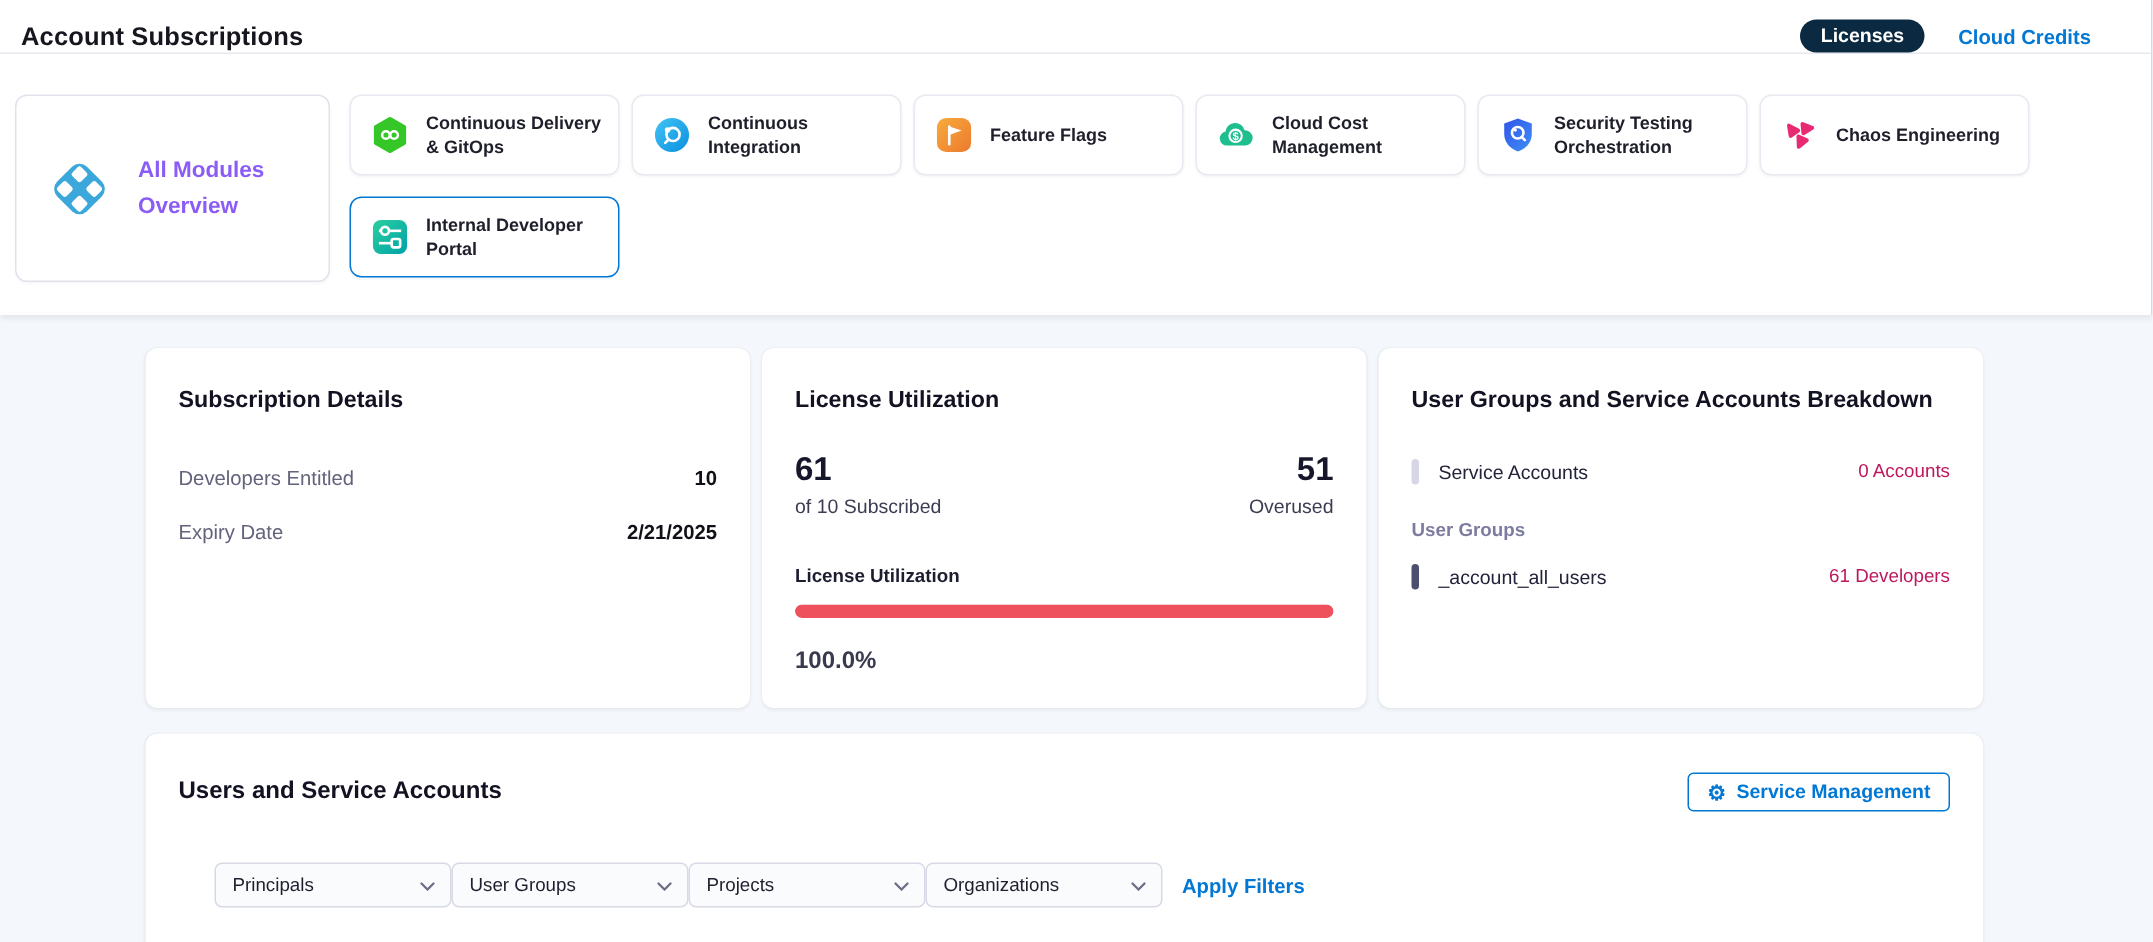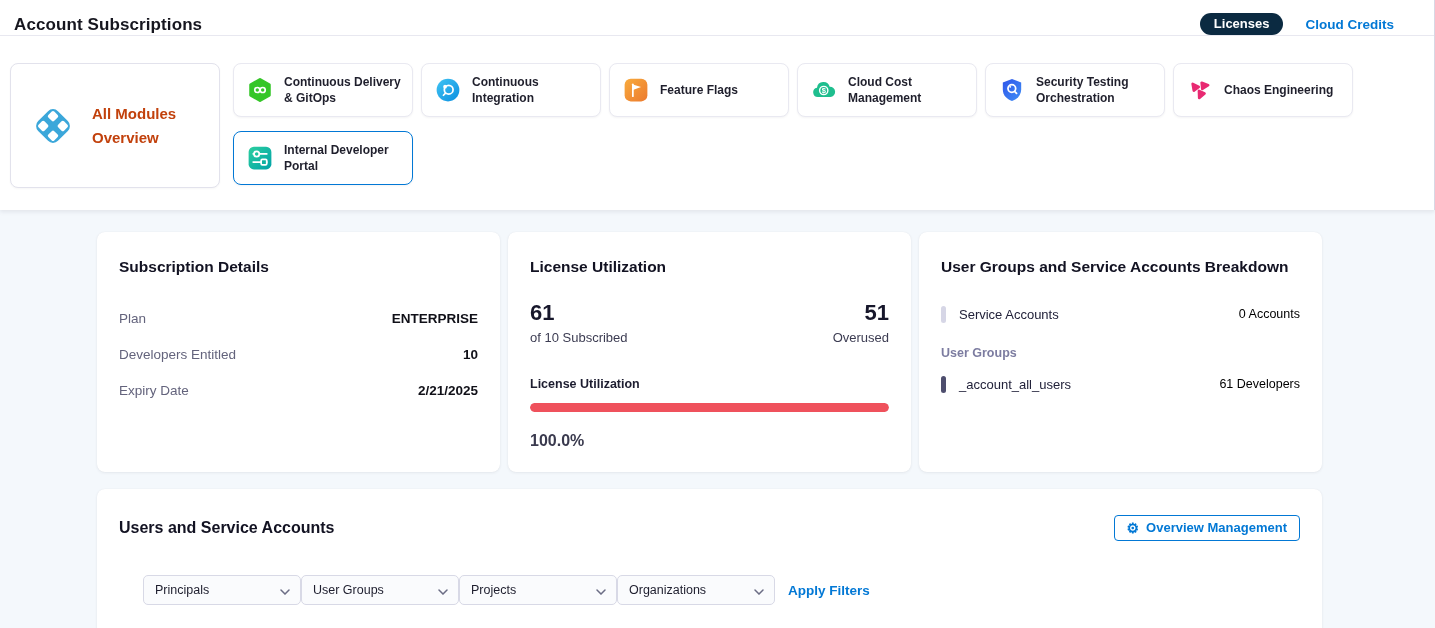--- a/index.html
+++ b/index.html
@@ -18,21 +18,21 @@
   .page-title { font-size:17px; font-weight:700; color:#16161f; letter-spacing:.1px; }
   .header-tabs { display:flex; align-items:center; gap:22px; }
   .tab-pill { background:#0b2a41; color:#fff; font-size:13px; font-weight:700;
     padding:3px 14px 4px; border-radius:999px; cursor:pointer; }
   .tab-link { color:#0278d5; font-size:13.5px; font-weight:600; cursor:pointer; }
   
   .module-band { display:flex; align-items:flex-start; gap:13px; padding:27px 10px 22px; }
   .overview-card { flex:0 0 210px; height:125px; border:1px solid #e2e2ec; border-radius:8px;
     display:flex; align-items:center; gap:13px; padding:0 14px 0 16px;
     box-shadow:0 1px 2px rgba(40,41,61,.04); cursor:pointer; background:#fff; }
-  .overview-label { font-size:15px; font-weight:700; color:#c2410c; line-height:1.55; }
+  .overview-label { font-size:15px; font-weight:700; color:#8b5cf6; line-height:1.55; }
   .module-grid { display:flex; flex-wrap:wrap; gap:14px 8px; width:1128px; }
   .module-card { width:180px; height:54px; border:1px solid #e9e9f1; border-radius:8px;
     background:#fff; display:flex; align-items:center; gap:10px; padding:0 10px 0 12px;
     box-shadow:0 1px 2px rgba(40,41,61,.05); cursor:pointer; }
   .module-card.selected { border:1.5px solid #0278d5; }
   .module-label { font-size:12px; font-weight:600; color:#1f1f2c; line-height:1.35; }
   .mod-icon { flex:0 0 28px; height:28px; }
   
   .stats-row { display:flex; gap:8px; margin:22px 113px 0 97px; }
   .stat-card { flex:1 1 0; height:240px; background:#fff; border-radius:8px;
@@ -49,21 +49,21 @@
   .bar-label { font-size:12.5px; font-weight:700; color:#1d1d30; margin-top:32px; }
   .bar-track { margin-top:12px; height:9px; border-radius:5px; background:#f1f1f6; overflow:hidden; }
   .bar-fill { height:100%; border-radius:5px; background:#ef515c; }
   .bar-pct { font-size:16px; font-weight:700; color:#3a3a4e; margin-top:20px; }
   
   .bd-row { display:flex; align-items:center; height:20px; margin-top:2px; }
   .bd-marker { width:5px; height:17px; border-radius:3px; margin-right:13px; }
   .bd-marker.light { background:#d6d6e6; }
   .bd-marker.dark { background:#4e4e6e; }
   .bd-name { font-size:13px; color:#22223a; }
-  .bd-value { margin-left:auto; font-size:12.5px; color:#000000; }
+  .bd-value { margin-left:auto; font-size:12.5px; color:#be185d; }
   .bd-subhead { font-size:12.5px; font-weight:700; color:#7c7ca0; margin:22px 0 14px; }
   
   .users-card { margin:17px 113px 0 97px; background:#fff; border-radius:8px 8px 0 0;
     padding:26px 22px; height:220px;
     box-shadow:0 1px 3px rgba(40,41,61,.07), 0 0 1px rgba(40,41,61,.08); }
   .users-head { display:flex; align-items:center; justify-content:space-between; }
   .users-title { font-size:16px; font-weight:700; color:#121222; }
   .lm-button { display:inline-flex; align-items:center; gap:7px; border:1px solid #0278d5;
     border-radius:4px; background:#fff; color:#0278d5; font-size:13px; font-weight:600;
     padding:4px 12px 5px; cursor:pointer; font-family:inherit; }
@@ -212,24 +212,20 @@
 
     </div>
   </div>
 </div>
 
 <div class="stats-row">
 
   <div class="stat-card">
     <div class="stat-title">Subscription Details</div>
     <div class="kv-row">
-      <span class="kv-label">Plan</span>
-      <span class="kv-value">ENTERPRISE</span>
-    </div>
-    <div class="kv-row">
       <span class="kv-label">Developers Entitled</span>
       <span class="kv-value">10</span>
     </div>
     <div class="kv-row">
       <span class="kv-label">Expiry Date</span>
       <span class="kv-value">2/21/2025</span>
     </div>
   </div>
 
   <div class="stat-card">
@@ -266,21 +262,21 @@
     </div>
   </div>
 
 </div>
 
 <div class="users-card">
   <div class="users-head">
     <div class="users-title">Users and Service Accounts</div>
     <button class="lm-button">
       <span class="gear-glyph">⚙</span>
-      <span>Overview Management</span>
+      <span>Service Management</span>
     </button>
   </div>
   <div class="filters-row">
     <div class="dropdown">
       <span class="dd-label">Principals</span>
       <span>
         <svg width="10" height="6" viewBox="0 0 10 6">
             <polyline points="1,1 5,5 9,1" fill="none" stroke="#6b6d85" stroke-width="1.5" stroke-linecap="round"></polyline>
           </svg>
       </span>

